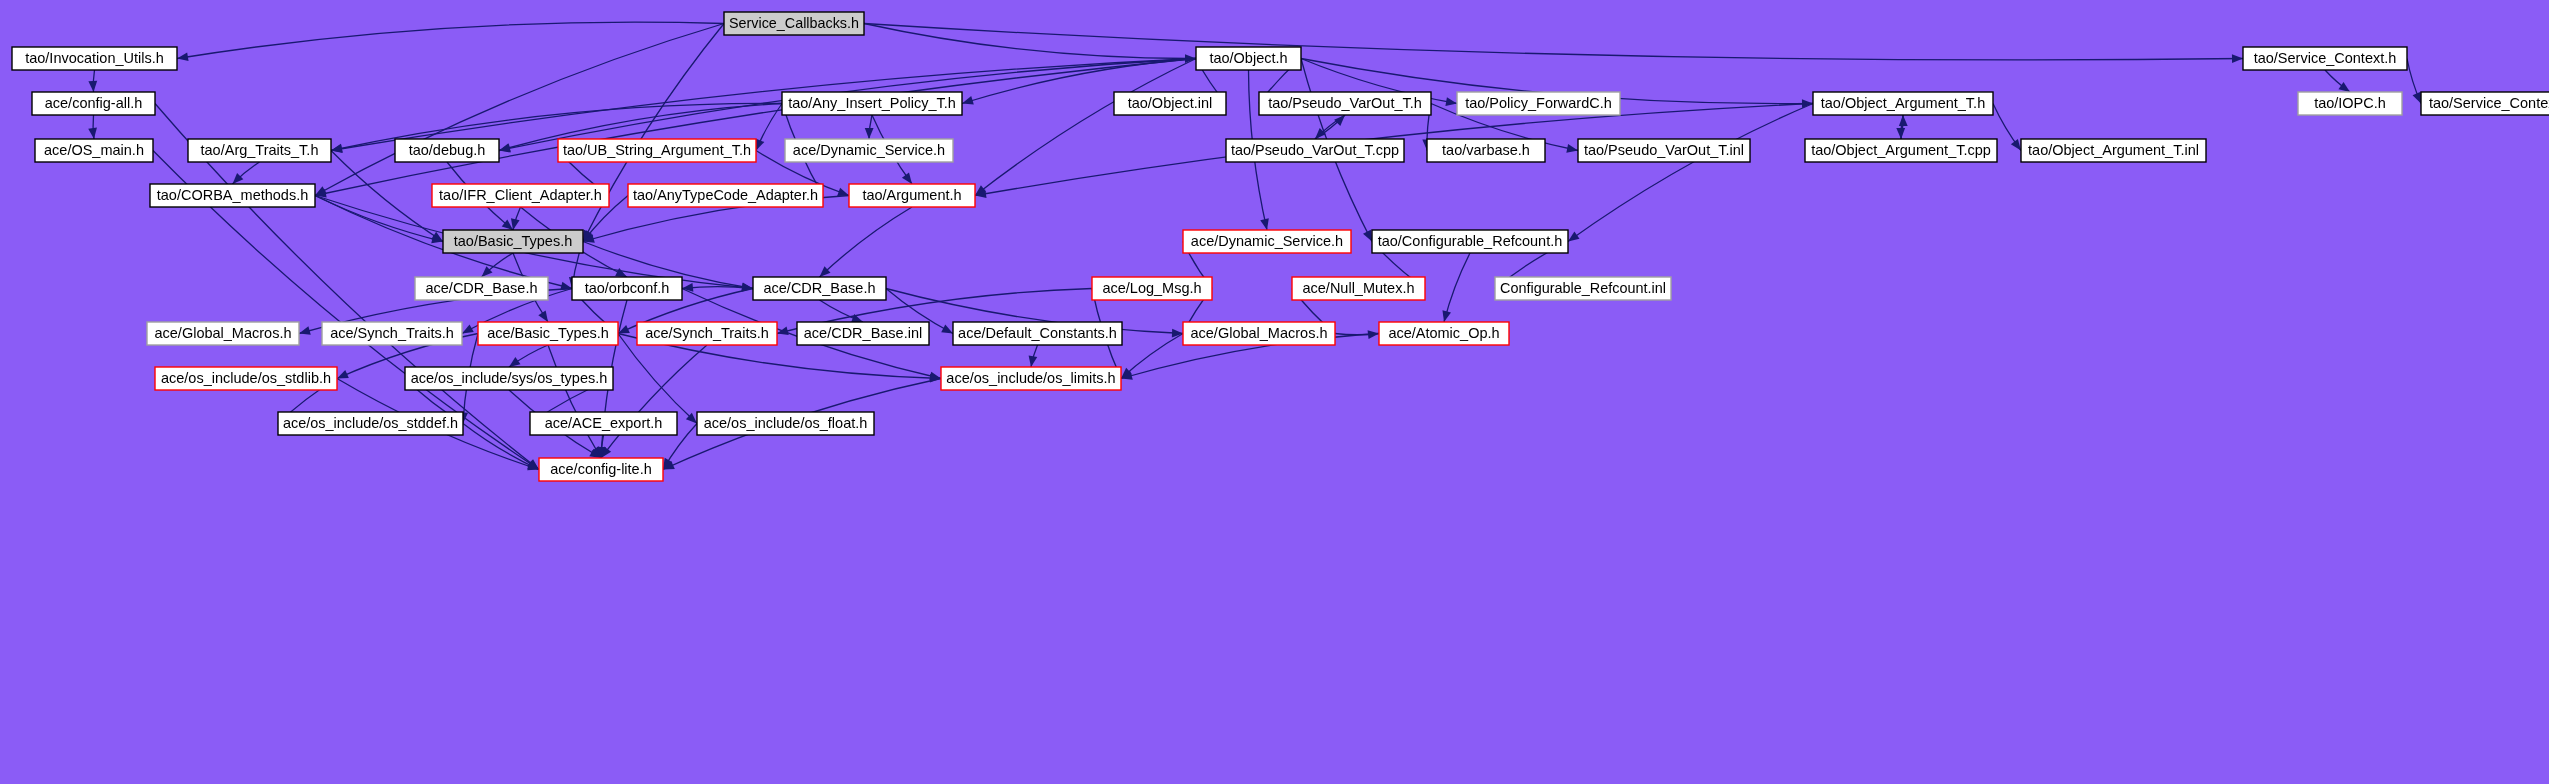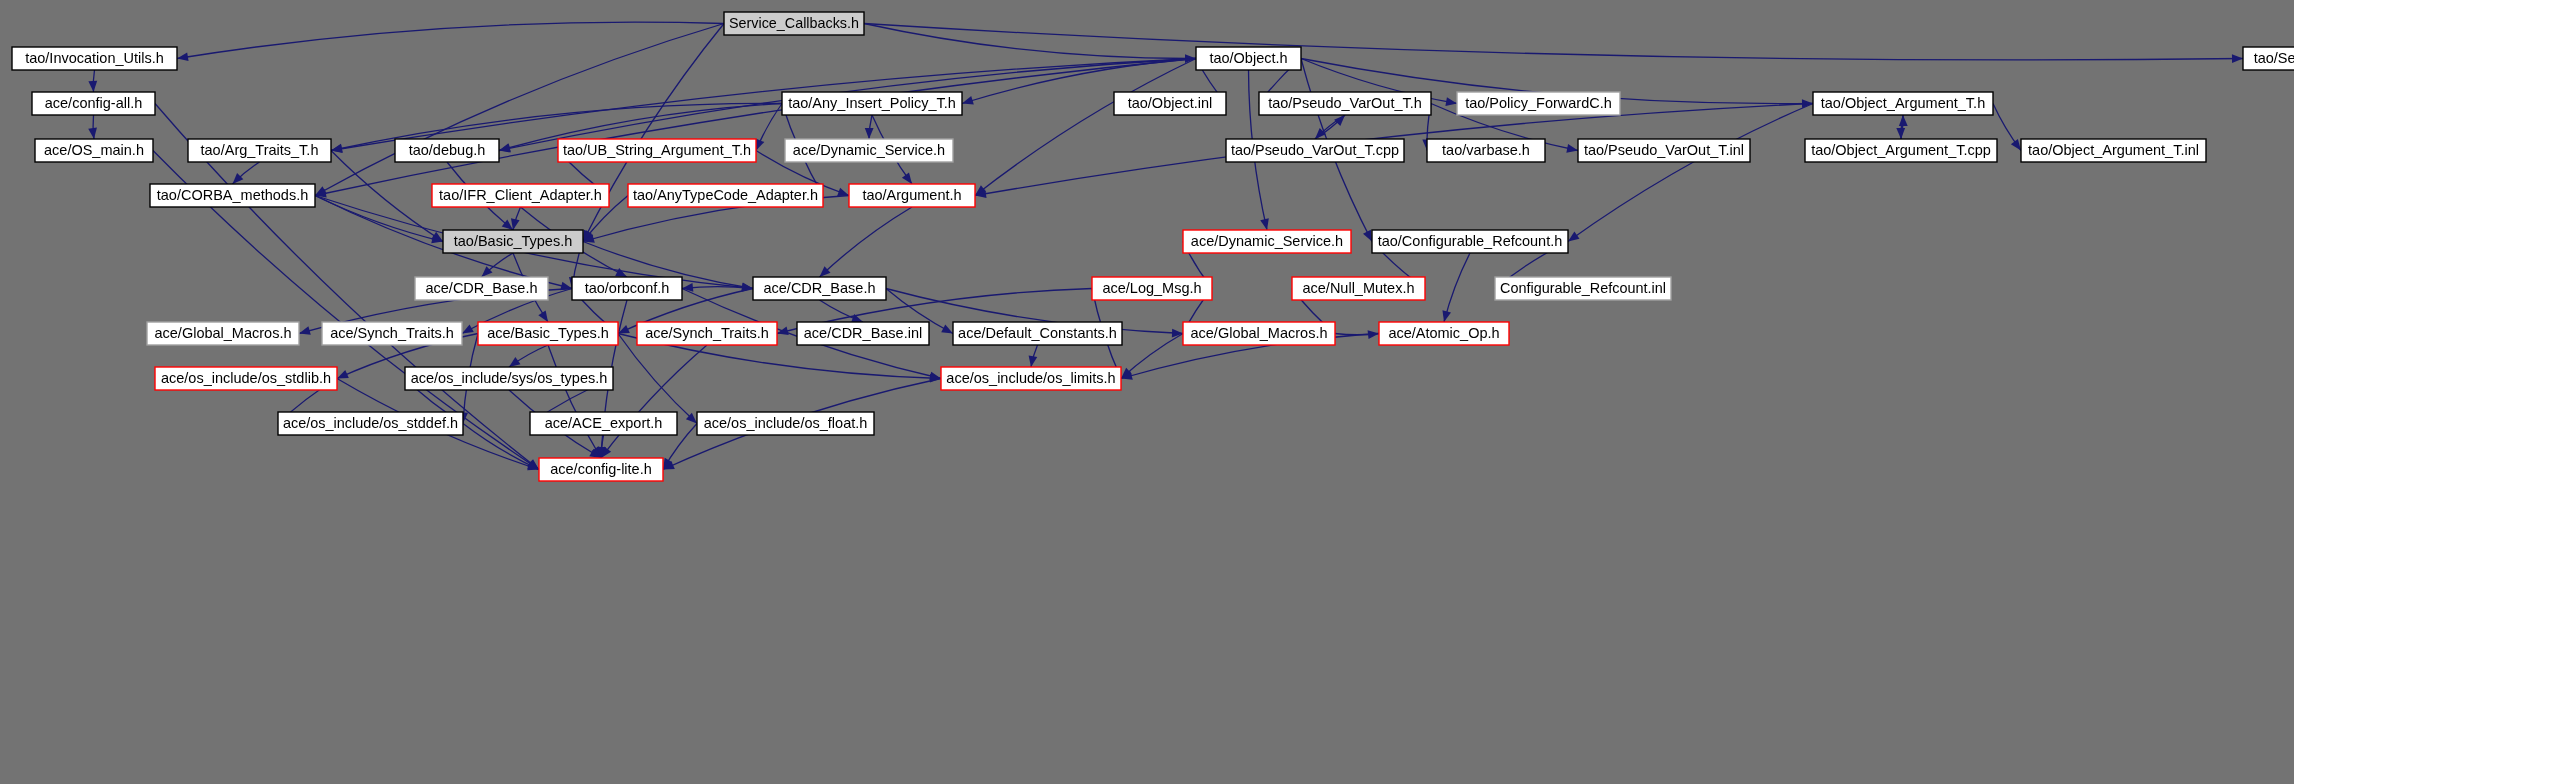--- a/index.html
+++ b/index.html
@@ -1,17 +1,17 @@
 <!DOCTYPE html>
 <html><head>
 <meta charset="utf-8">
 <style>
   html,body{margin:0;padding:0;background:#ffffff;}
   body{font-family:"Liberation Sans","DejaVu Sans",sans-serif;}
-  #graph-wrap{position:relative;width:2294px;height:784px;overflow:hidden;background:#737373;text-align:center;}
+  #graph-wrap{position:relative;width:2549px;height:784px;overflow:hidden;background:#8b5cf6;text-align:center;}
   svg#dep-graph{position:absolute;left:0;top:0;width:2549px;height:784px;display:block;}
   .node-box{stroke-width:1.4;}
   .node-label{font-family:"Liberation Sans","DejaVu Sans",sans-serif;font-size:14.5px;fill:#000000;
               text-anchor:middle;dominant-baseline:middle;white-space:pre;}
   .edge-path{fill:none;stroke:#191970;stroke-width:1.3;}
   .edge-head{fill:#191970;stroke:none;}
 </style>
 </head>
 <body>
 

